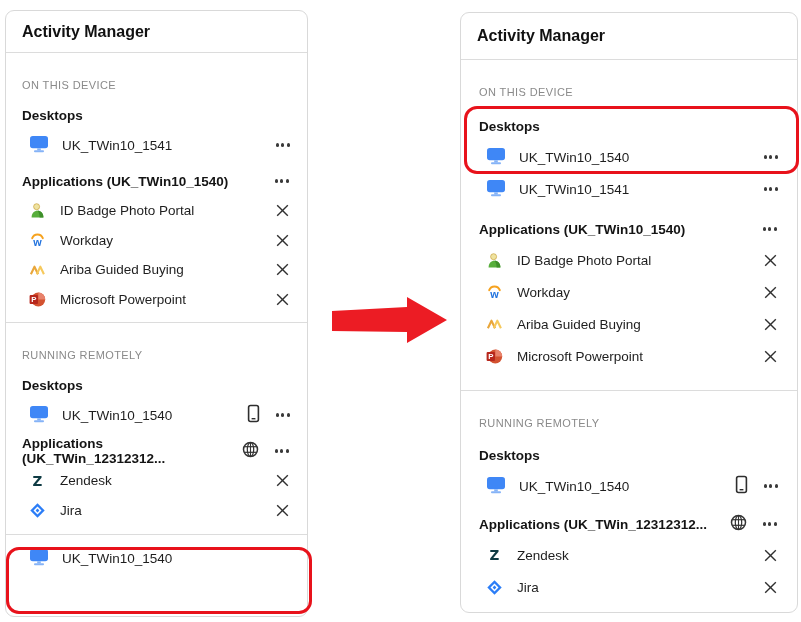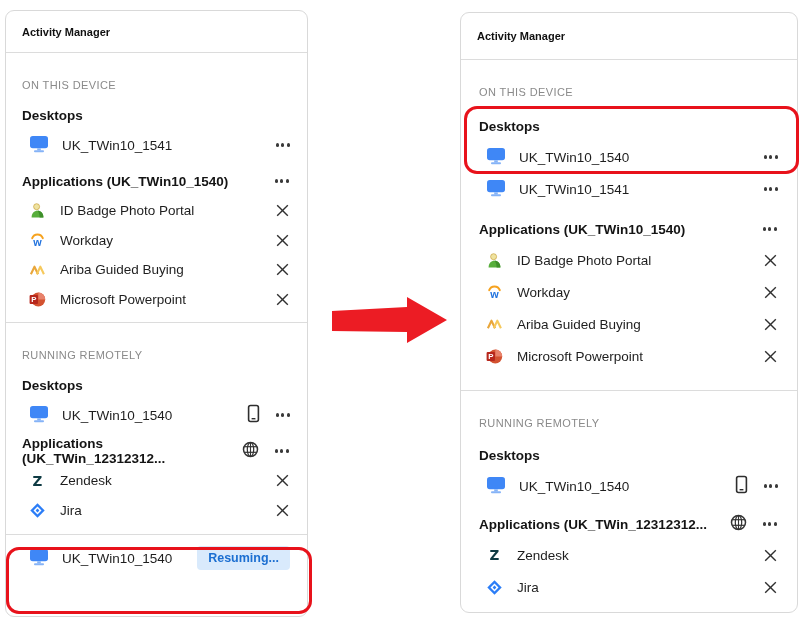--- a/index.html
+++ b/index.html
@@ -5,21 +5,21 @@
   * { margin:0; padding:0; box-sizing:border-box; }
   html,body { width:801px; height:622px; background:#ffffff;
     font-family:"Liberation Sans","DejaVu Sans",sans-serif; color:#1e1e1e; overflow:hidden; }
   .canvas { position:relative; width:801px; height:622px; background:#fff; }
 
   .card { position:absolute; background:#fff; border:1px solid #d9d9d9; border-radius:9px; }
   .card-left  { left:5px;  top:10px; width:303px; height:607px; }
   .card-right { left:460px; top:12px; width:338px; height:601px; }
 
   .card-header { display:flex; align-items:center; padding:0 16px;
-    border-bottom:1px solid #dcdcdc; font-size:11px; font-weight:700; color:#111; }
+    border-bottom:1px solid #dcdcdc; font-size:16px; font-weight:700; color:#111; }
   .card-left  .card-header { height:42px; }
   .card-right .card-header { height:47px; }
 
   .content { padding:0 16px; }
   .card-right .content { padding:0 18px; }
 
   .section-label { font-size:11px; font-weight:500; color:#8a8a8a; letter-spacing:0.4px; height:14px; line-height:14px; }
   .grp { display:flex; align-items:center; height:30px; font-size:13.5px; font-weight:700; color:#141414; }
   .row { display:flex; align-items:center; padding-left:7px; font-size:13.5px; color:#1e1e1e; }
   .h30 { height:30px; } .h295 { height:29.5px; } .h32 { height:32px; }
@@ -241,23 +241,20 @@
 
       <div class="hr l-hr2"></div>
 
       <div class="row h30 l-hib">
         <span class="ic t-monitor"><svg class="mon-ic" viewBox="0 0 20 18" width="20" height="18">
               <rect x="1" y="1" width="18" height="12.3" rx="2.8" fill="#3f87f6"></rect>
               <rect x="8.2" y="13.3" width="3.6" height="2.2" fill="#85b3f7"></rect>
               <rect x="5" y="15.3" width="10" height="1.9" rx="0.9" fill="#85b3f7"></rect>
             </svg></span>
         <span>UK_TWin10_1540</span>
-        <span class="controls">
-            <span class="badge">Resuming...</span>
-          </span>
       </div>
     </div>
   </section>
 
   <section class="card card-right">
     <header class="card-header">Activity Manager</header>
     <div class="content">
 
       <div class="section-label r-s1">ON THIS DEVICE</div>
 

